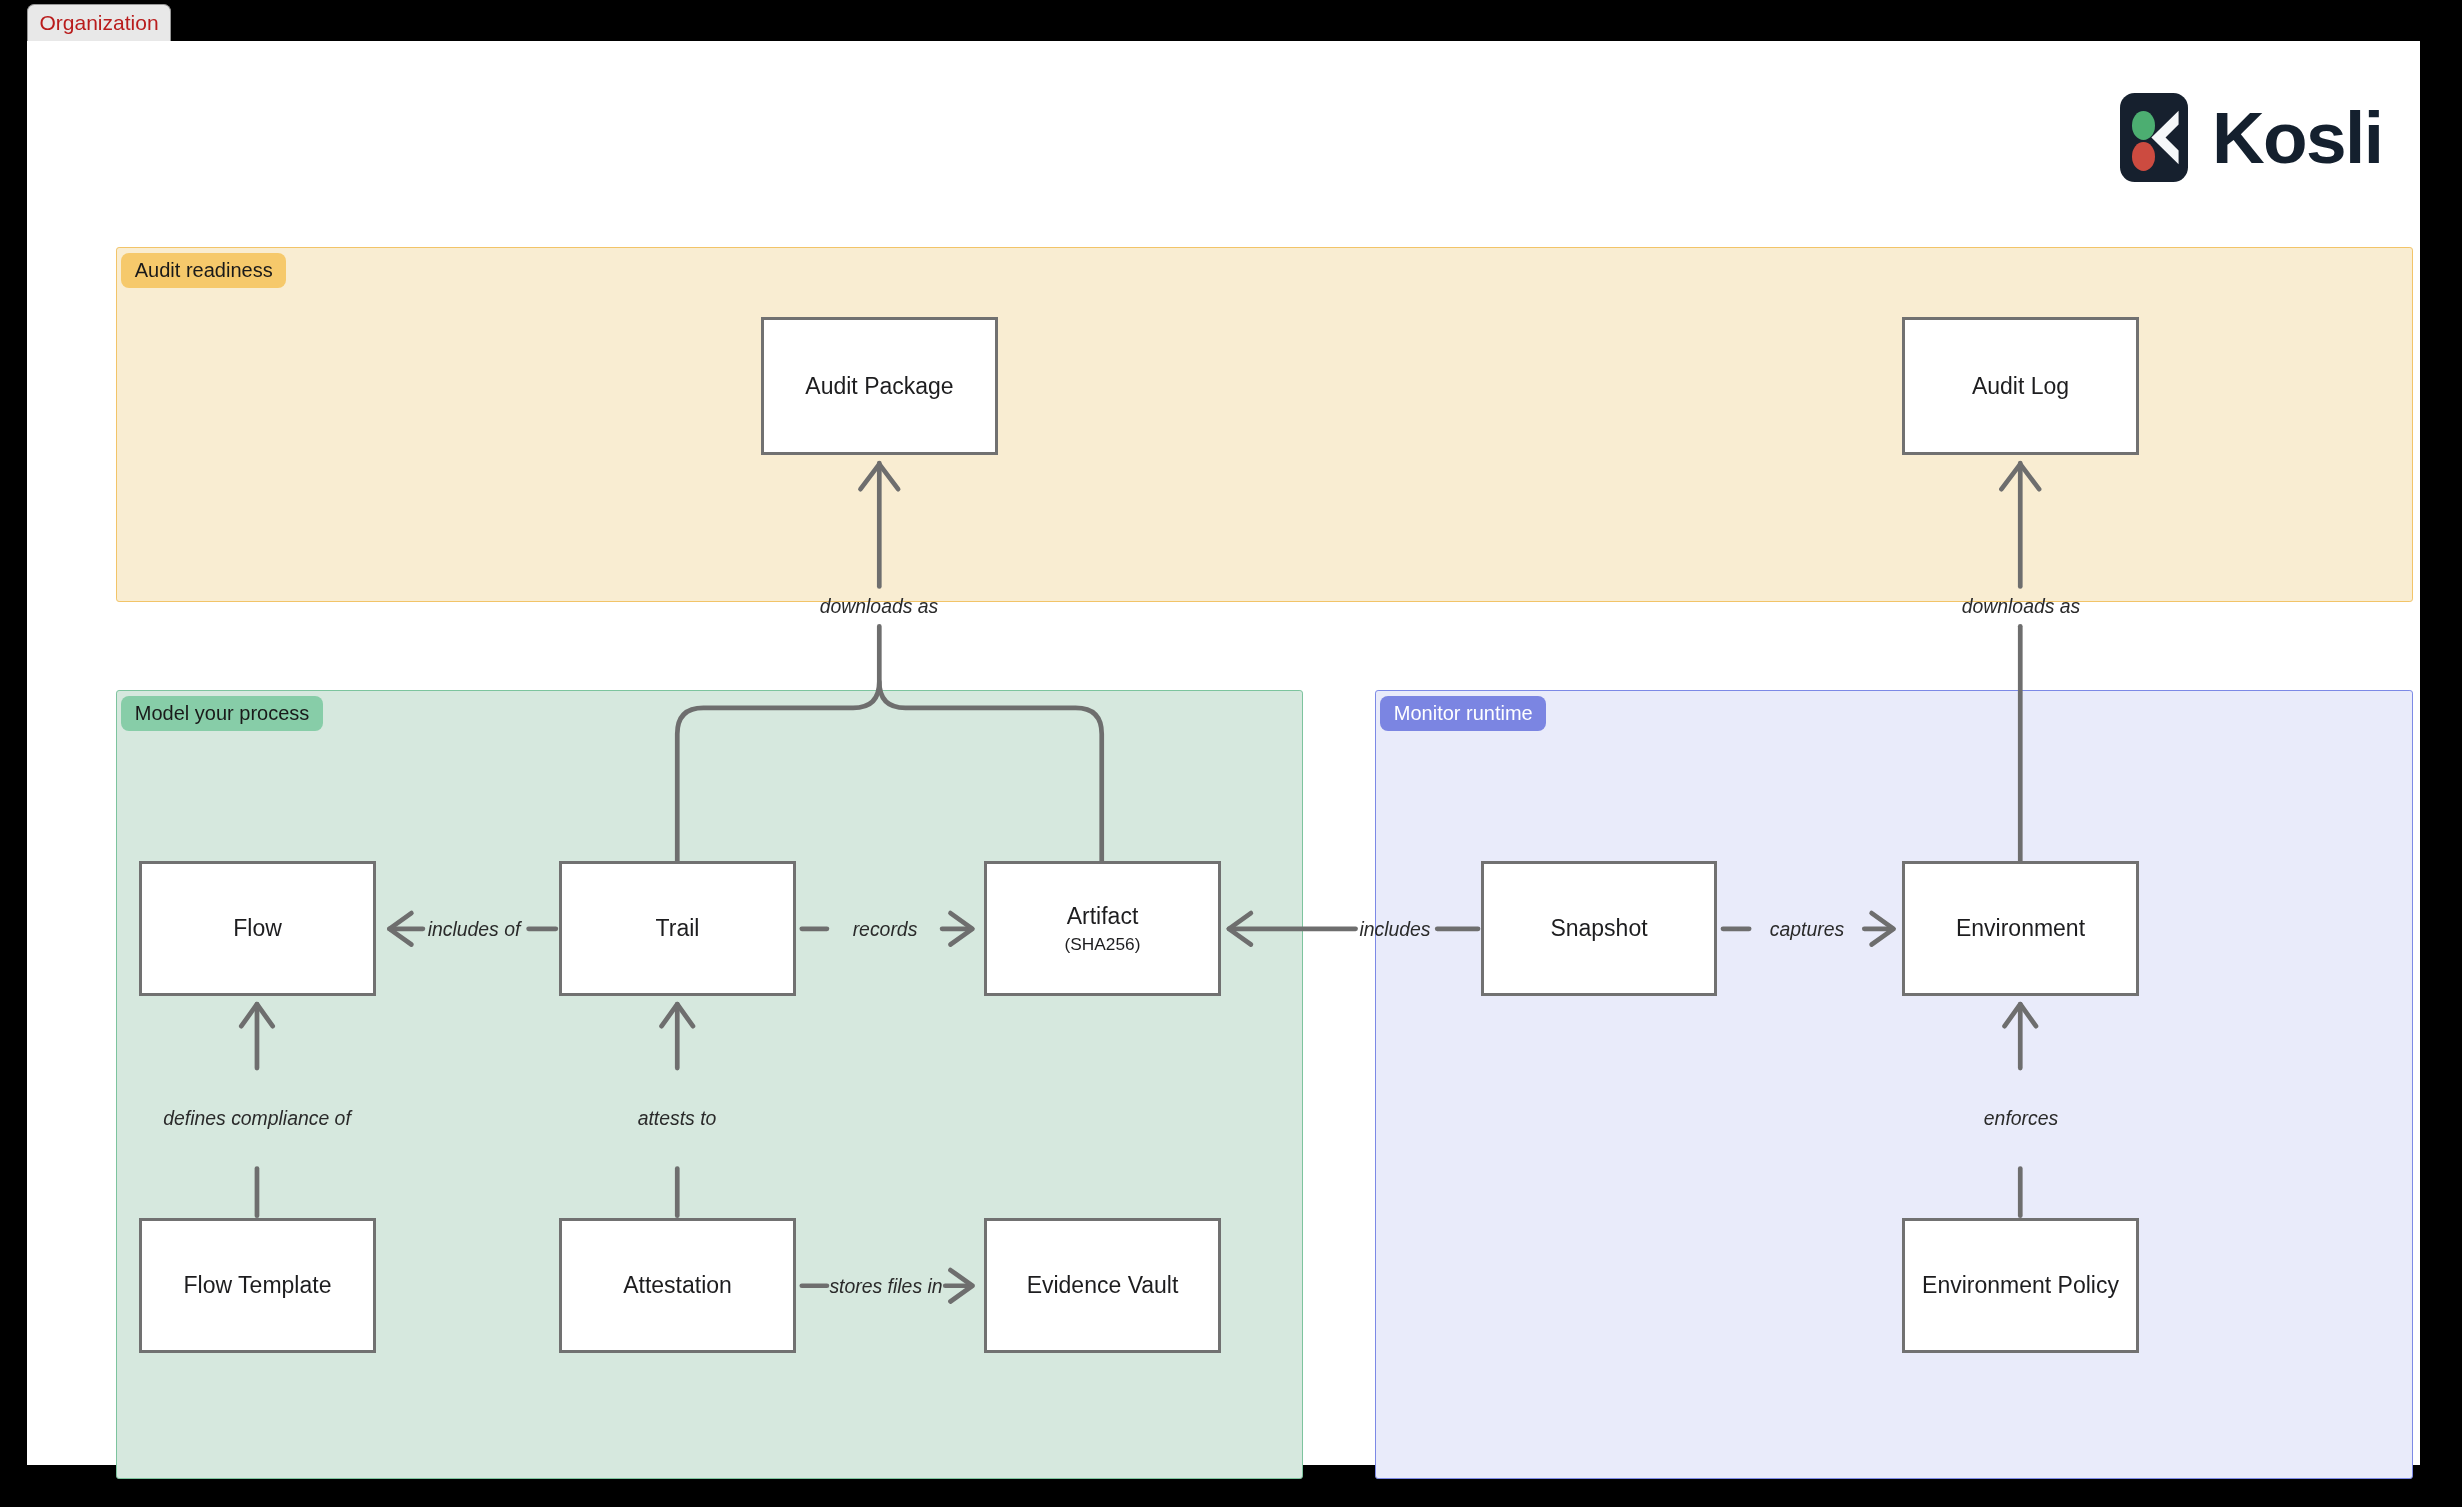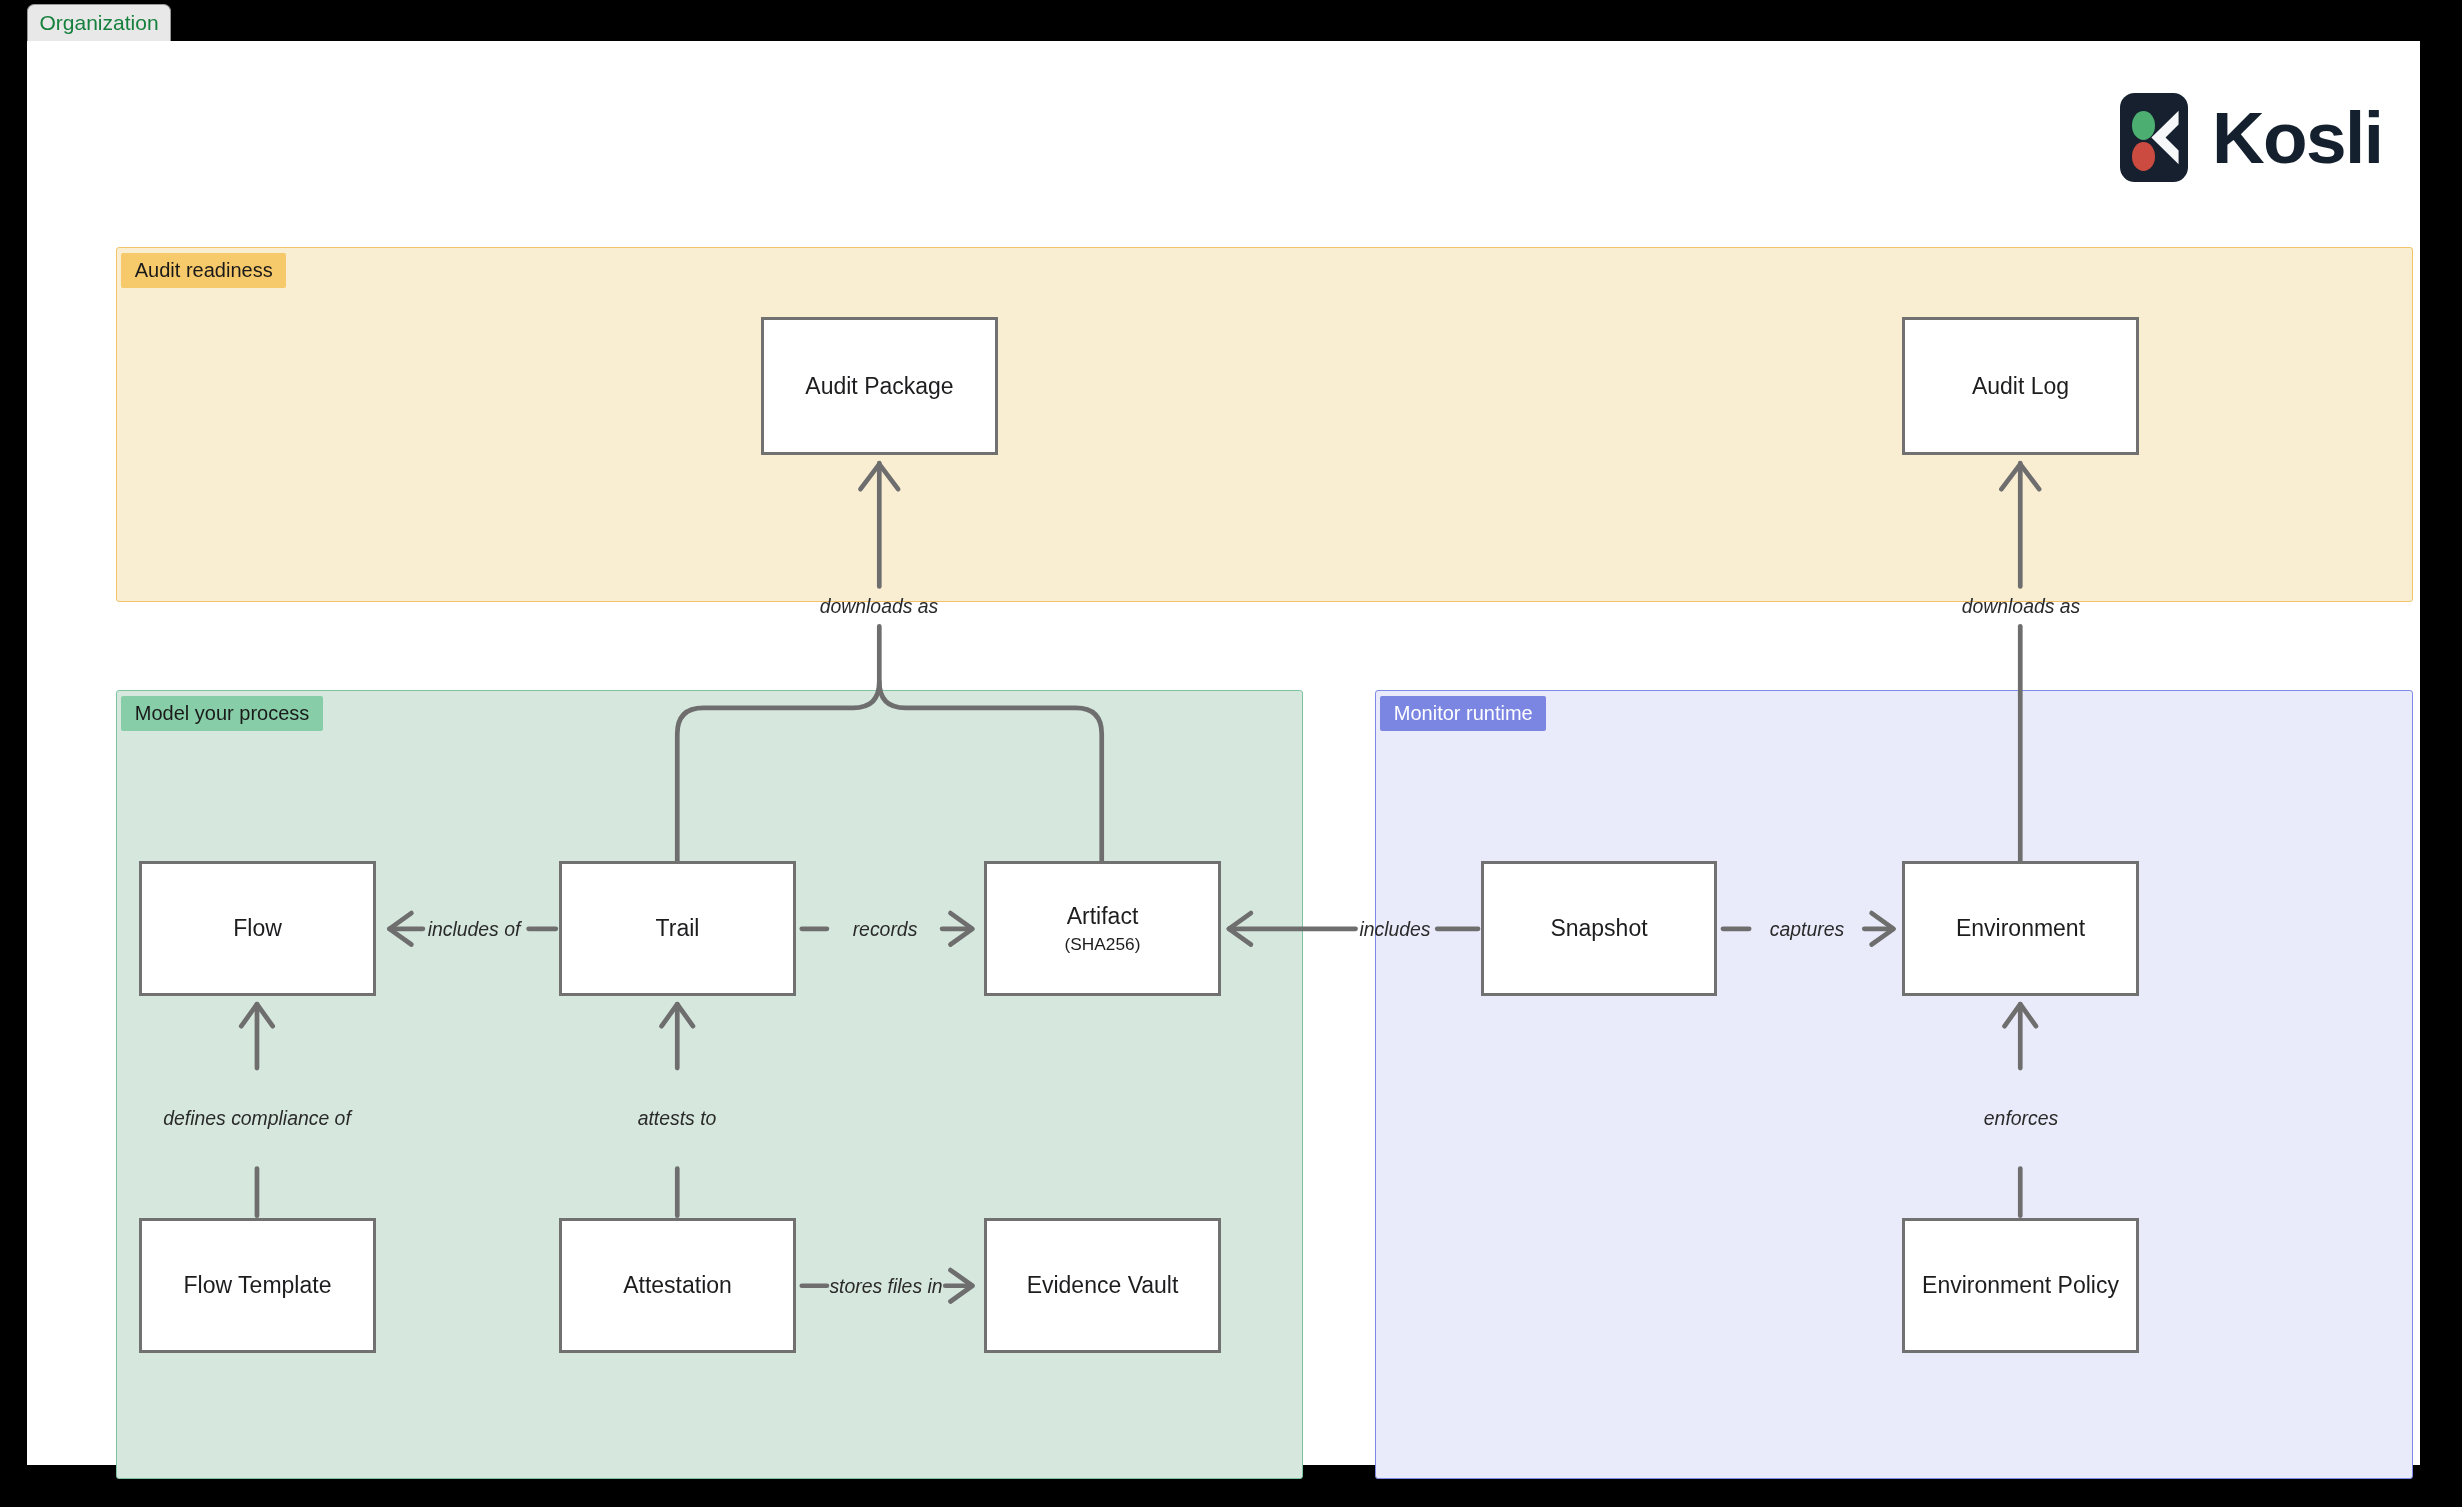--- a/index.html
+++ b/index.html
@@ -4,36 +4,36 @@
 <style>
   html,body{margin:0;padding:0;background:#000;}
   body{width:2462px;height:1508px;position:relative;overflow:hidden;
        font-family:"Liberation Sans",sans-serif;}
   #canvas{position:absolute;left:27px;top:41px;width:2393px;height:1424px;background:#ffffff;}
 
   
   #org-tab{position:absolute;left:27px;top:4.2px;height:37px;min-width:84px;
     background:#e8e8e8;border:1.6px solid #979797;border-bottom:none;
     border-radius:7.3px 7.3px 0 0;display:flex;align-items:center;justify-content:center;
-    padding:0 11.5px;font-size:21px;color:#15803d;box-sizing:border-box;}
+    padding:0 11.5px;font-size:21px;color:#b91c1c;box-sizing:border-box;}
 
   
   #logo{position:absolute;left:2120px;top:93px;display:flex;gap:24px;}
   #logo-mark{position:relative;width:68px;height:89px;background:#16202e;border-radius:14.7px;}
   #logo-dot-top{position:absolute;left:11.5px;top:18.3px;width:23.6px;height:29px;border-radius:50%;background:#4cae71;}
   #logo-dot-bottom{position:absolute;left:11.5px;top:49px;width:23.6px;height:29px;border-radius:50%;background:#cc4b40;}
   #logo-chevron{position:absolute;left:0;top:0;width:68px;height:89px;}
   #logo-text{font-size:73px;font-weight:800;color:#14202e;letter-spacing:-1.6px;line-height:89px;}
 
   
   .region{position:absolute;box-sizing:border-box;border-radius:3.1px;}
   #region-audit{left:89px;top:206px;width:2297px;height:355px;background:#f9edd2;border:1.6px solid #f2c468;}
   #region-model{left:89px;top:649px;width:1187px;height:789px;background:#d6e8de;border:1.6px solid #7dc49e;}
   #region-monitor{left:1348px;top:649px;width:1038px;height:789px;background:#e9ebfa;border:1.6px solid #7c89e6;}
-  .region-badge{position:absolute;left:4.2px;top:5.2px;border-radius:2px;
+  .region-badge{position:absolute;left:4.2px;top:5.2px;border-radius:8px;
     font-size:20px;font-weight:500;padding:5.8px 13.6px;white-space:nowrap;}
   #badge-audit{background:#f6c96b;color:#1a1a1a;}
   #badge-model{background:#87cda8;color:#1a1a1a;}
   #badge-monitor{background:#7b85e2;color:#ffffff;}
 
   
   #edges{position:absolute;left:0;top:0;width:2462px;height:1508px;pointer-events:none;}
   #edges path,#edges polyline{stroke:#6e6e6e;stroke-width:9px;fill:none;
     stroke-linecap:round;stroke-linejoin:round;}
 

